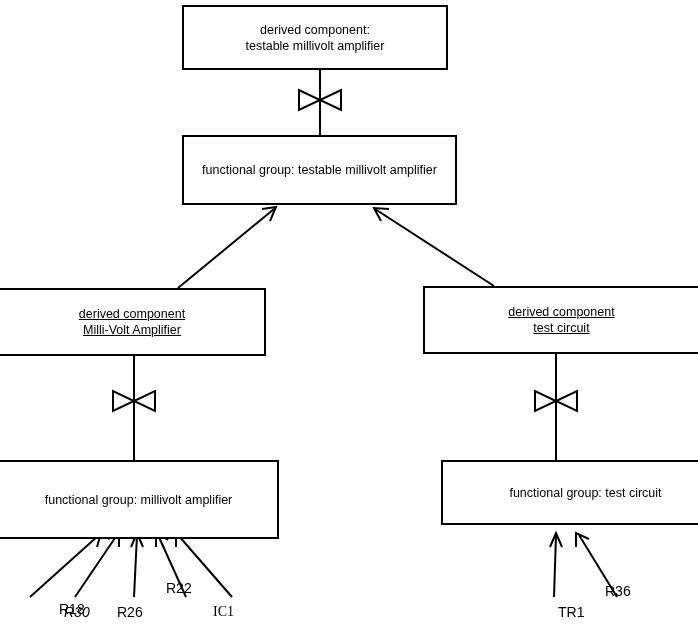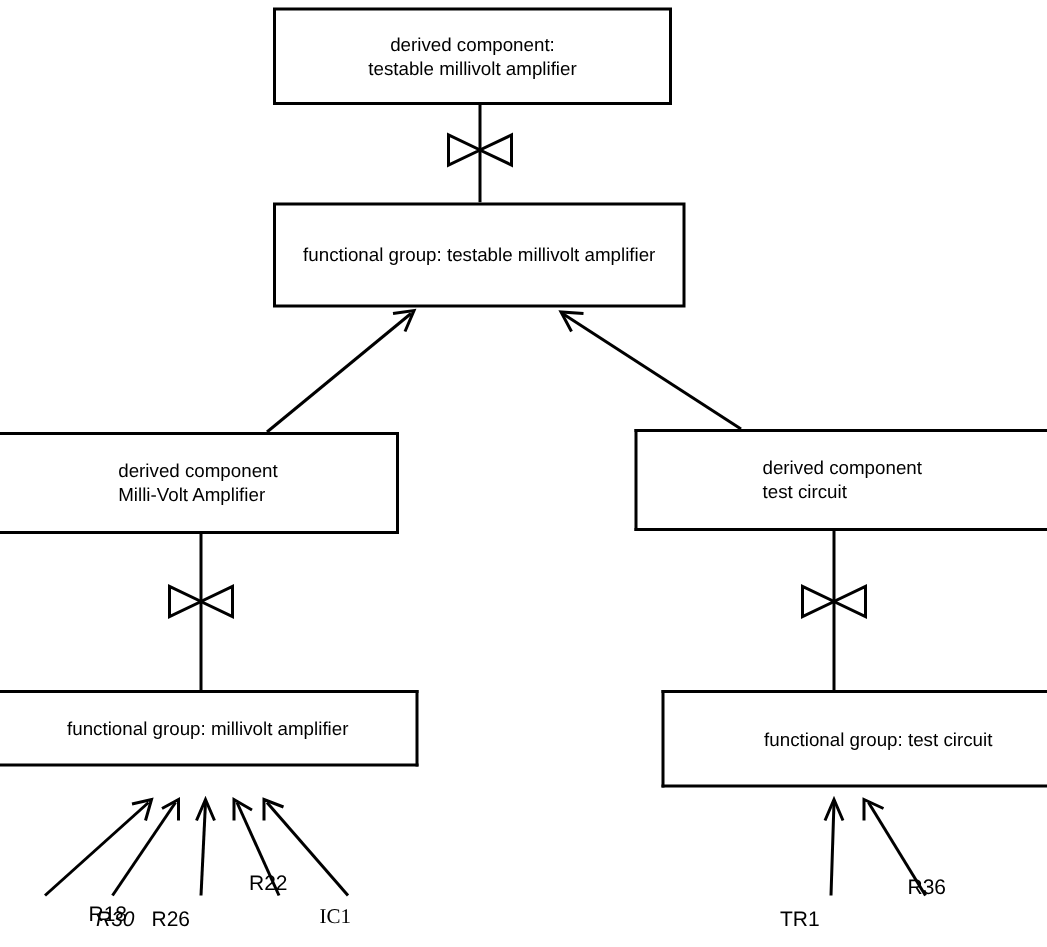--- a/index.html
+++ b/index.html
@@ -35,21 +35,22 @@
     text-align: center;
   }
   .node-label {
     font-family: "Liberation Sans", sans-serif;
     font-size: 12.5px;
     line-height: 16px;
     color: #000000;
     white-space: pre-line;
   }
   .node-label.left-block {
-    text-align: left;
+    text-align: center;
+    text-decoration: underline;
   }
   .edge-label {
     position: absolute;
     font-family: "Liberation Sans", sans-serif;
     font-size: 14px;
     color: #000000;
     white-space: nowrap;
   }
   
   .clip-left {
@@ -139,30 +140,30 @@
   <div class="node-box clip-left" style="left:0px; top:288px; width:266px; height:68px;">
     <span class="node-label left-block">derived component
 Milli-Volt Amplifier</span>
   </div>
 
   <div class="node-box clip-right" style="left:423px; top:286px; width:275px; height:68px;">
     <span class="node-label left-block">derived component
 test circuit</span>
   </div>
 
-  <div class="node-box clip-left" style="left:0px; top:460px; width:279px; height:51px;">
+  <div class="node-box clip-left" style="left:0px; top:460px; width:279px; height:79px;">
     <span class="node-label">functional group: millivolt amplifier</span>
   </div>
 
   <div class="node-box clip-right" style="left:441px; top:460px; width:287px; height:65px;text-align:center;">
     <span class="node-label">functional group: test circuit</span>
   </div>
 
   <span class="edge-label" style="left:18px; top:601px;margin-left:41px;">R18</span>
   <span class="edge-label" style="left:64px; top:604px;font-style:italic;">R30</span>
-  <span class="edge-label" style="left:101px; top:604px;">R26</span>
+  <span class="edge-label" style="left:117px; top:604px;">R26</span>
   <span class="edge-label" style="left:166px; top:580px;text-align:center;">R22</span>
   <span class="edge-label" style="left:213px; top:604px;font-family:Liberation Serif, serif;">IC1</span>
 
-  <span class="edge-label" style="left:520px; top:604px;">TR1</span>
+  <span class="edge-label" style="left:558px; top:604px;">TR1</span>
   <span class="edge-label" style="left:605px; top:583px;">R36</span>
 
 </div>
 
 </body></html>

